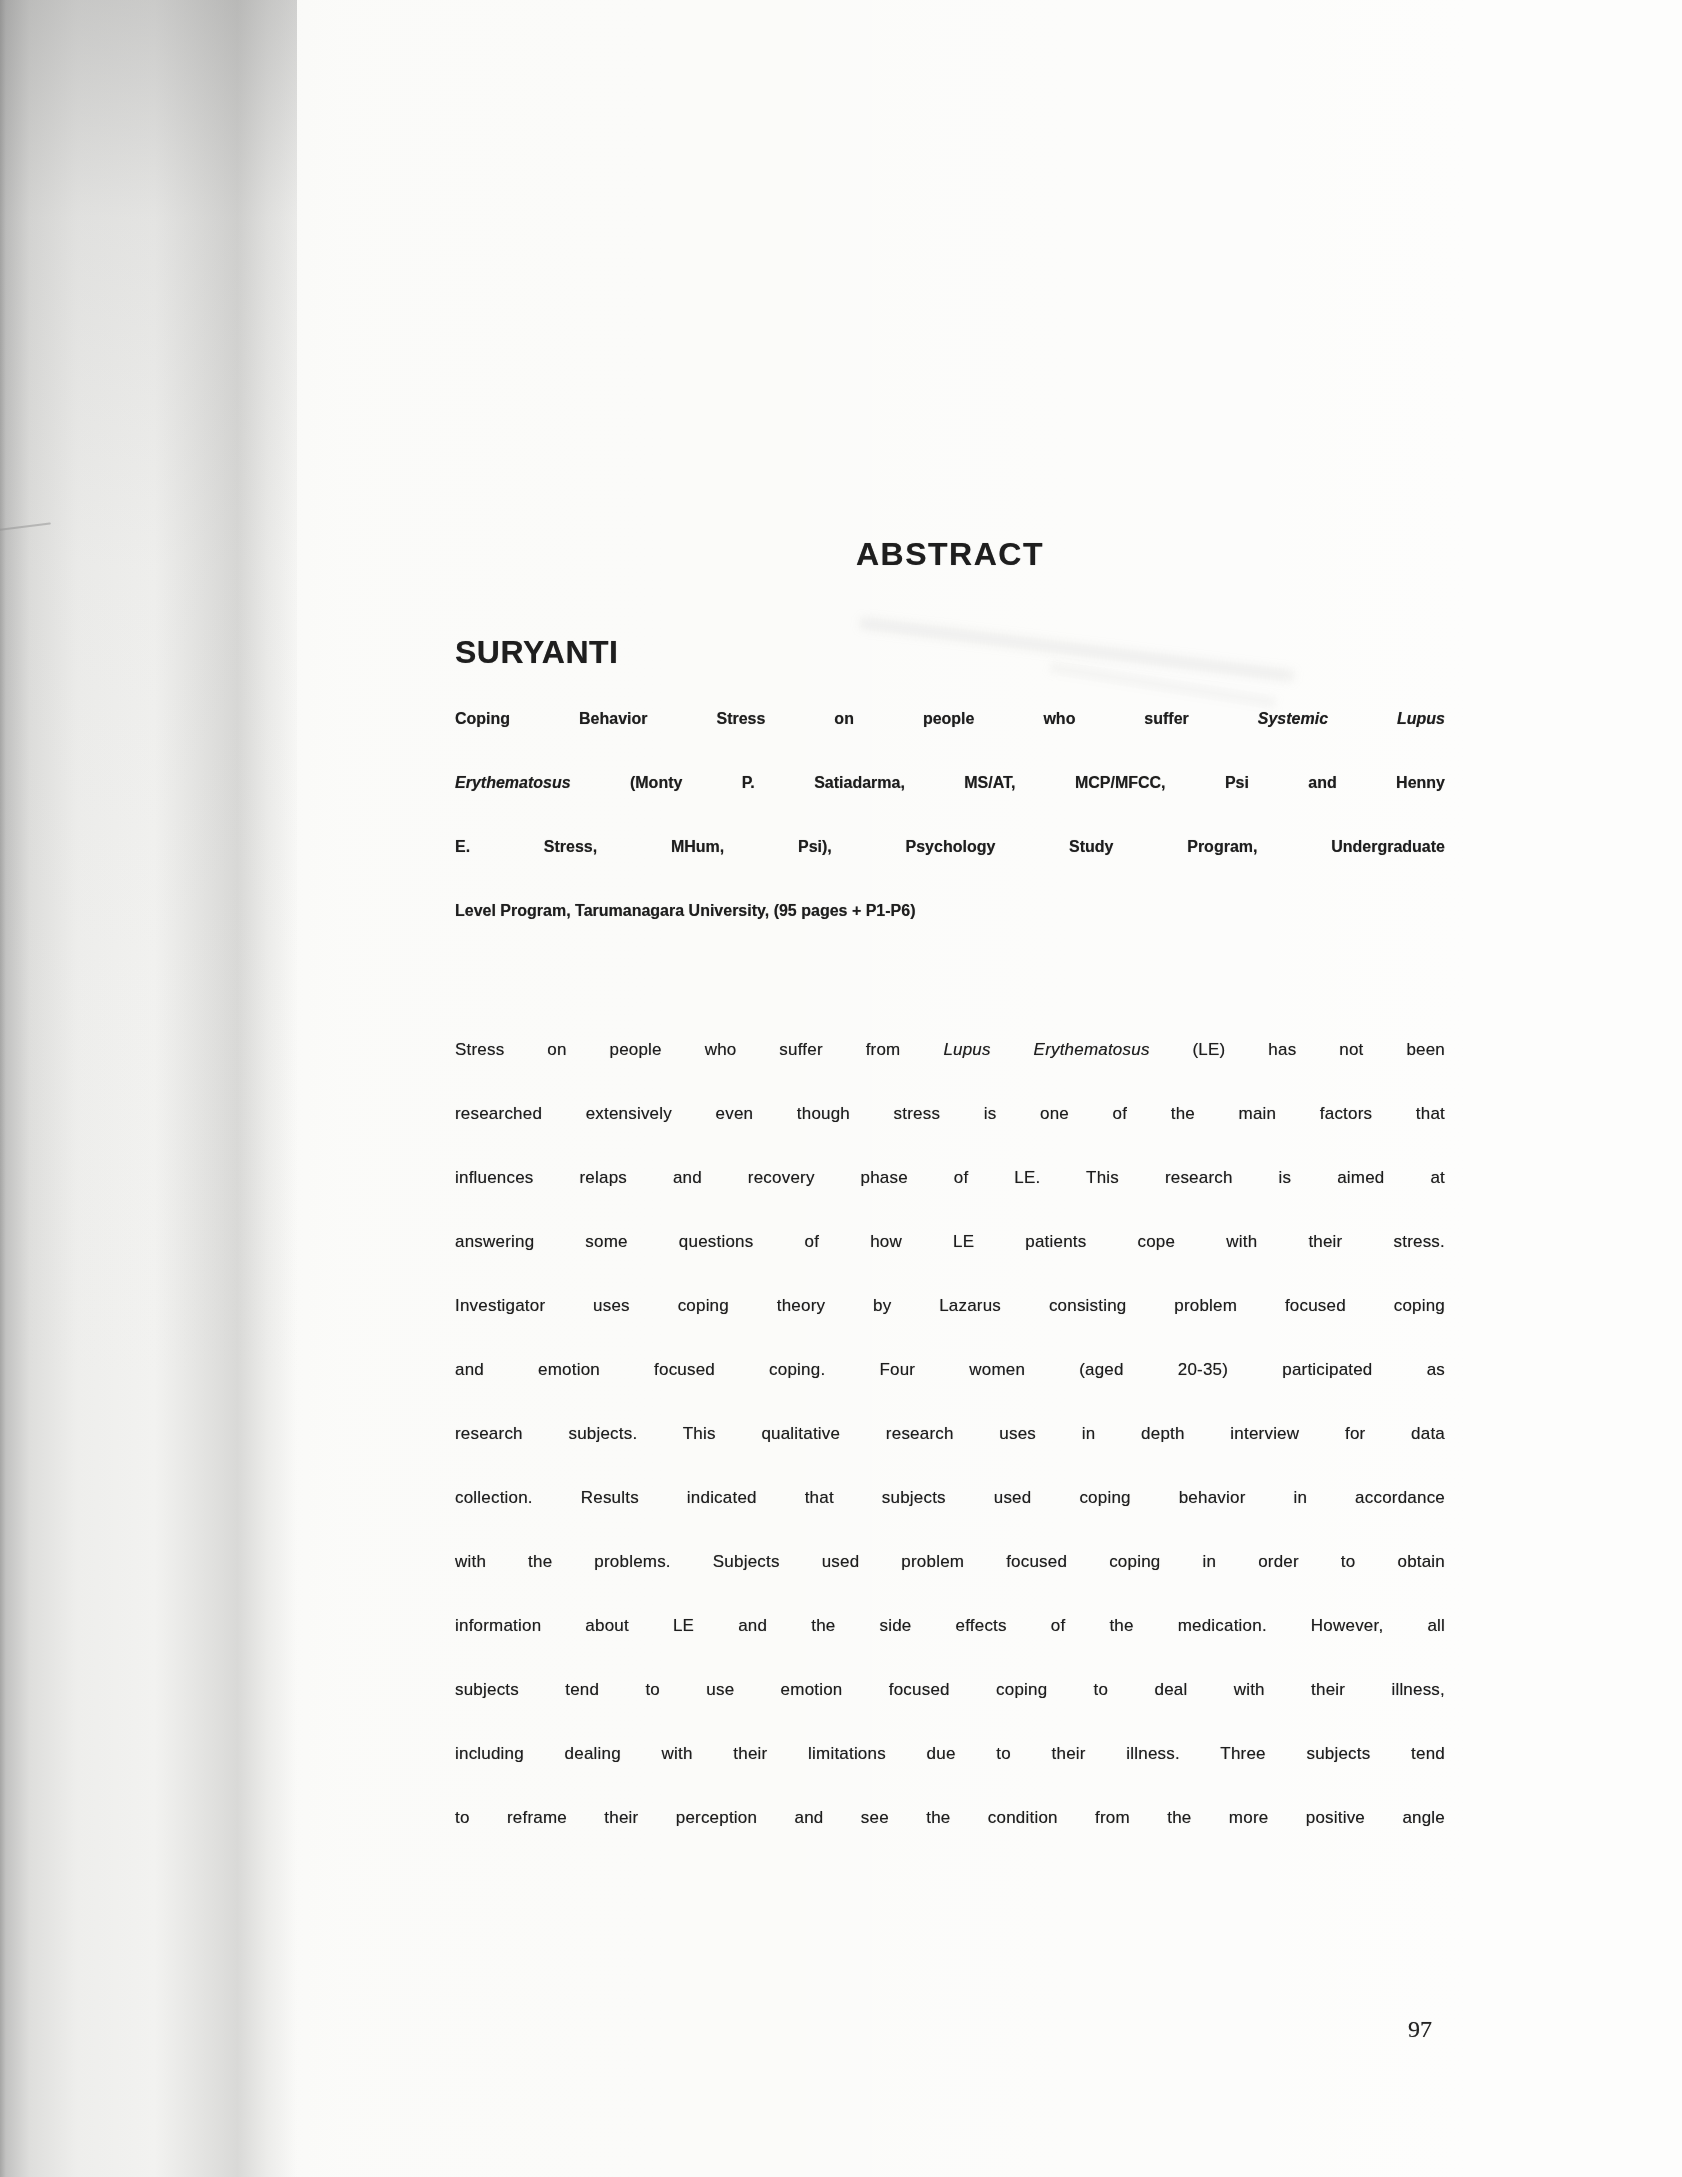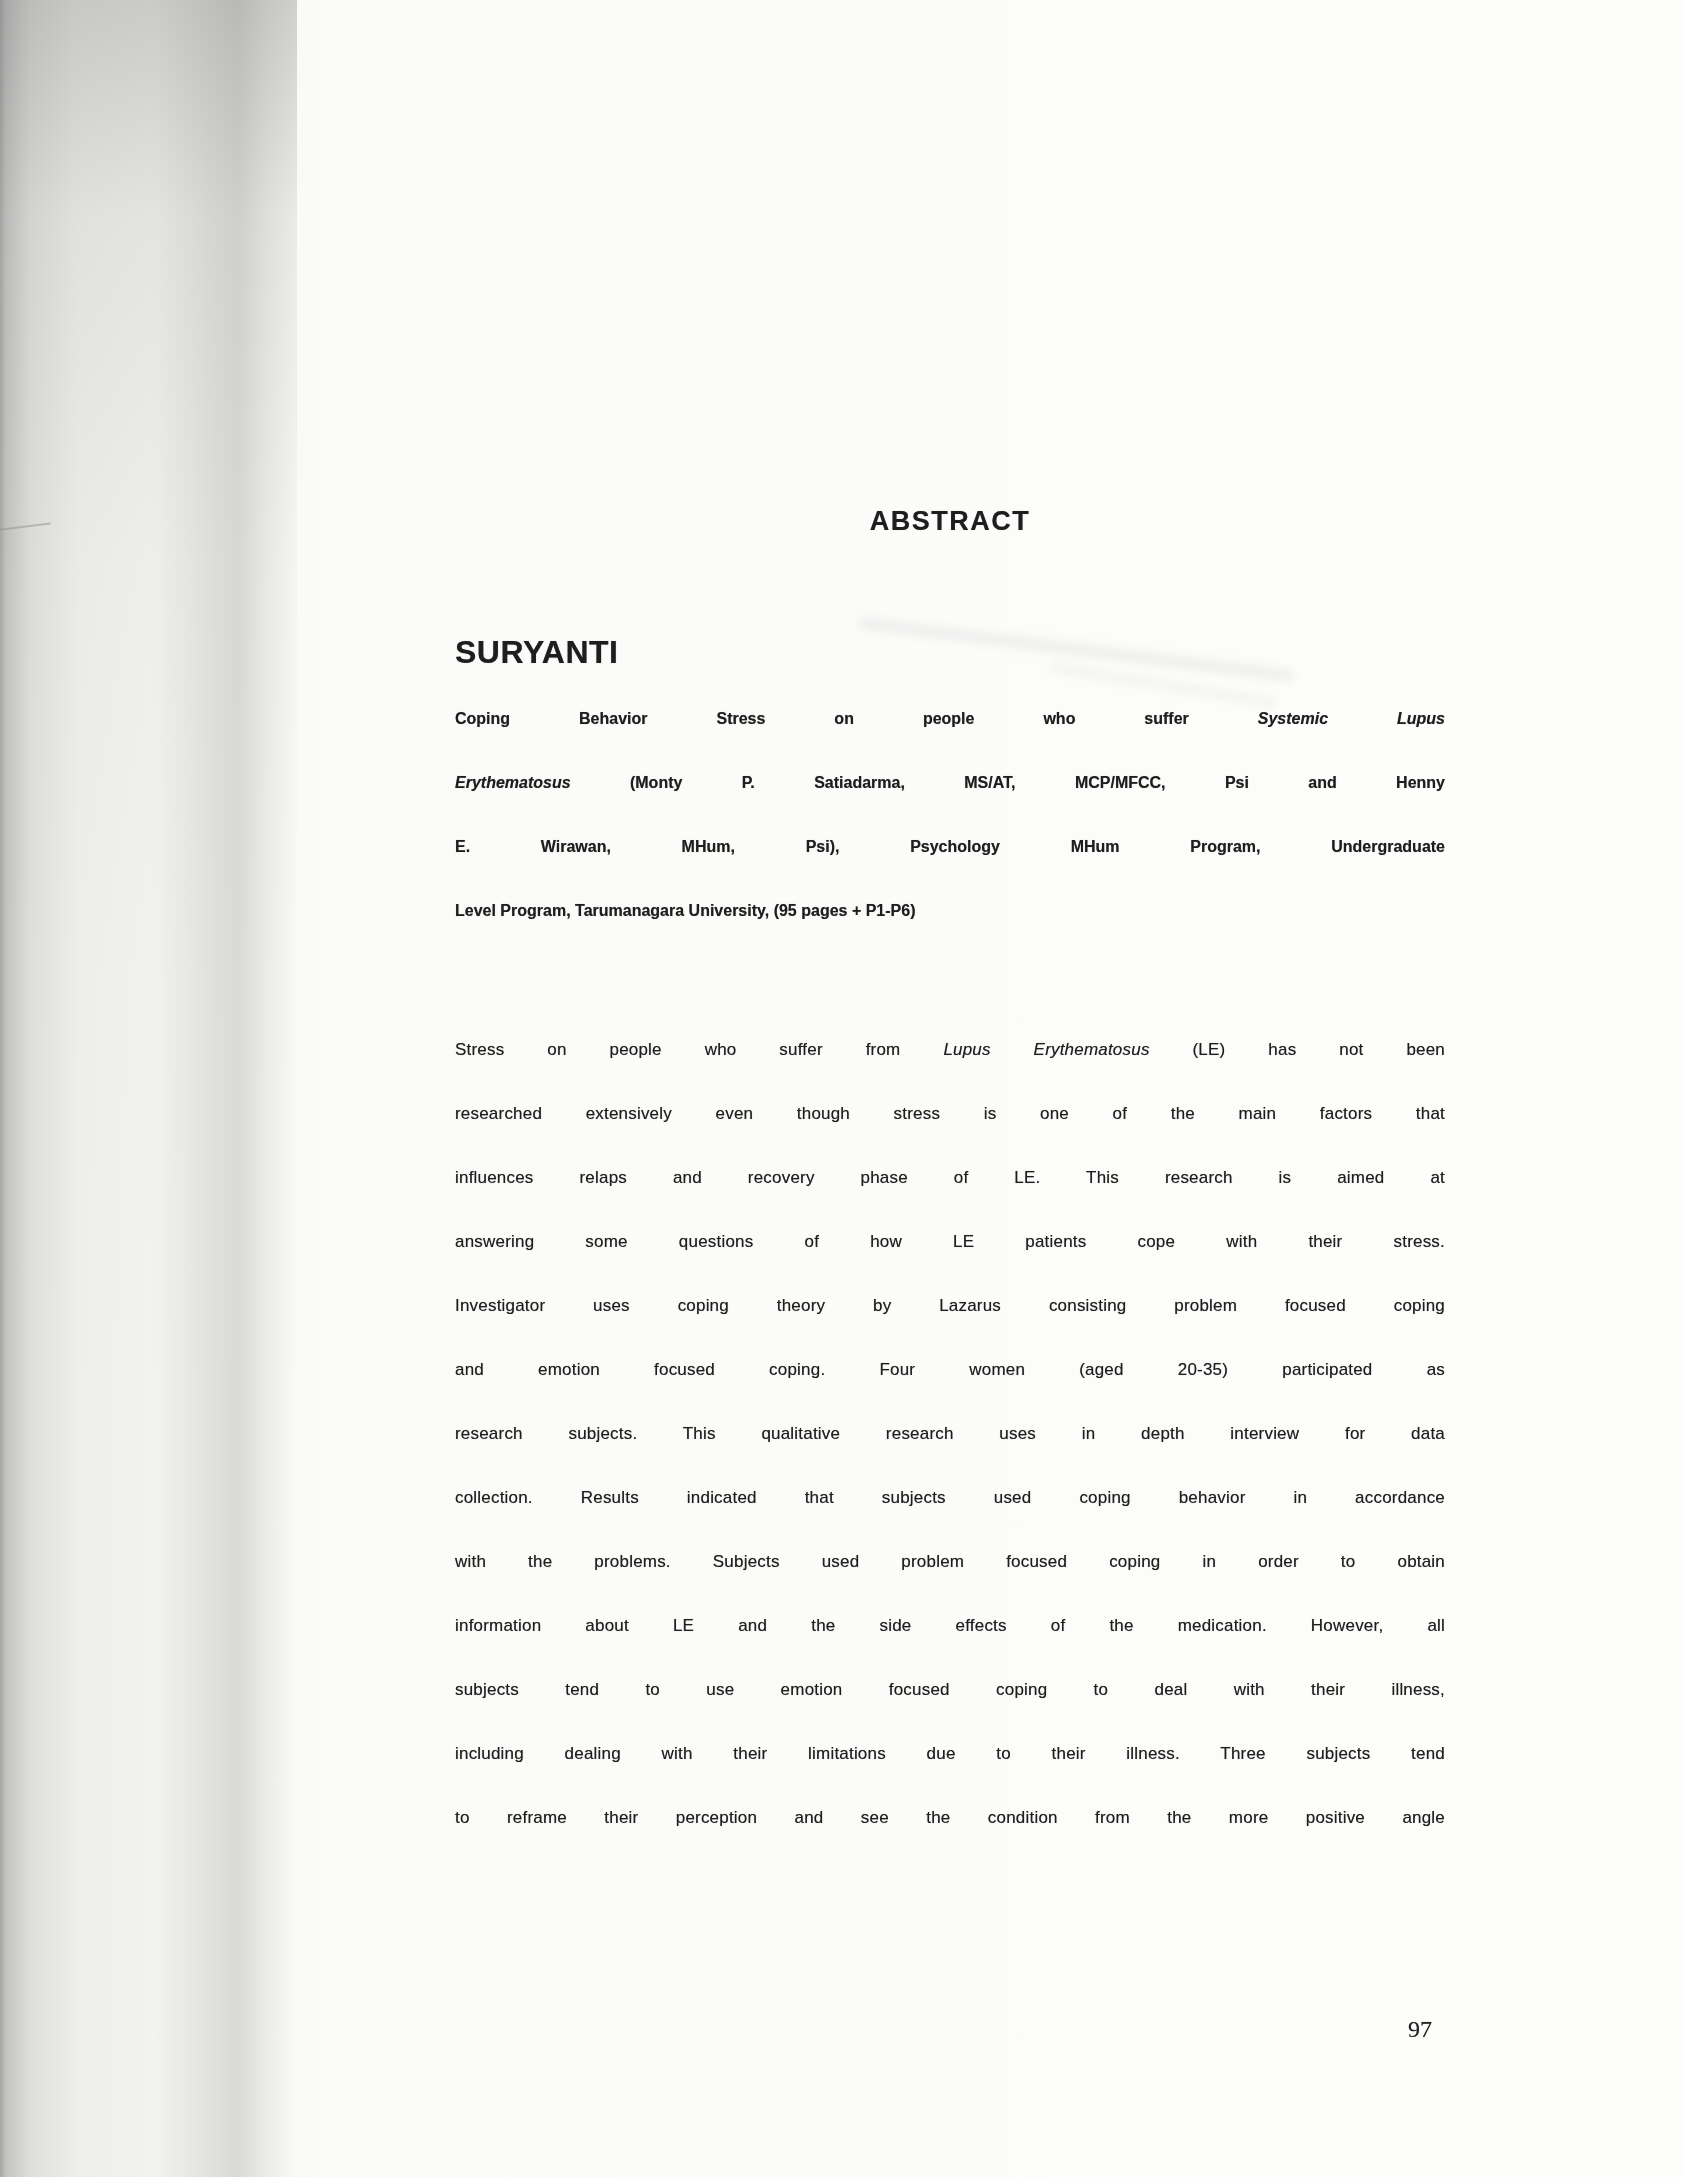--- a/index.html
+++ b/index.html
@@ -39,23 +39,23 @@
     filter: blur(5px);
   }
   .smudge-2 {
     position: absolute; left: 1049px; top: 681px; width: 228px; height: 8px;
     background: rgba(170,170,170,0.13);
     transform: rotate(9deg);
     filter: blur(5px);
   }
   .txt { text-shadow: 0 0 0.7px rgba(25,25,25,0.55); }
   .abstract-title {
-    position: absolute; left: 455px; top: 506px; width: 990px;
+    position: absolute; left: 455px; top: 536px; width: 990px;
     text-align: center;
-    font-size: 27px; font-weight: bold; letter-spacing: 1.5px;
+    font-size: 32px; font-weight: bold; letter-spacing: 1.5px;
   }
   .author {
     position: absolute; left: 455px; top: 634px;
     font-size: 32px; font-weight: bold; letter-spacing: 0.5px;
   }
   .title-block {
     position: absolute; left: 455px; top: 687px; width: 990px;
     font-size: 16px; font-weight: bold; line-height: 64px;
   }
   .body-block {
@@ -83,21 +83,21 @@
   <div class="smudge"></div>
   <div class="smudge-2"></div>
 
   <div class="abstract-title txt">ABSTRACT</div>
 
   <div class="author txt">SURYANTI</div>
 
   <div class="title-block txt">
       <div class="line justify"><span>Coping Behavior Stress on people who suffer </span><span class="it">Systemic Lupus</span></div>
       <div class="line justify"><span class="it">Erythematosus</span><span> (Monty P. Satiadarma, MS/AT, MCP/MFCC, Psi and Henny</span></div>
-      <div class="line justify"><span>E. Wirawan, MHum, Psi), Psychology MHum Program, Undergraduate</span></div>
+      <div class="line justify"><span>E. Stress, MHum, Psi), Psychology Study Program, Undergraduate</span></div>
       <div class="line left"><span>Level Program, Tarumanagara University, (95 pages + P1-P6)</span></div>
     </div>
 
   <div class="body-block txt">
       <div class="line justify"><span>Stress on people who suffer from </span><span class="it">Lupus Erythematosus</span><span> (LE) has not been</span></div>
       <div class="line justify"><span>researched extensively even though stress is one of the main factors that</span></div>
       <div class="line justify"><span>influences relaps and recovery phase of LE. This research is aimed at</span></div>
       <div class="line justify"><span>answering some questions of how LE patients cope with their stress.</span></div>
       <div class="line justify"><span>Investigator uses coping theory by Lazarus consisting problem focused coping</span></div>
       <div class="line justify"><span>and emotion focused coping. Four women (aged 20-35) participated as</span></div>

